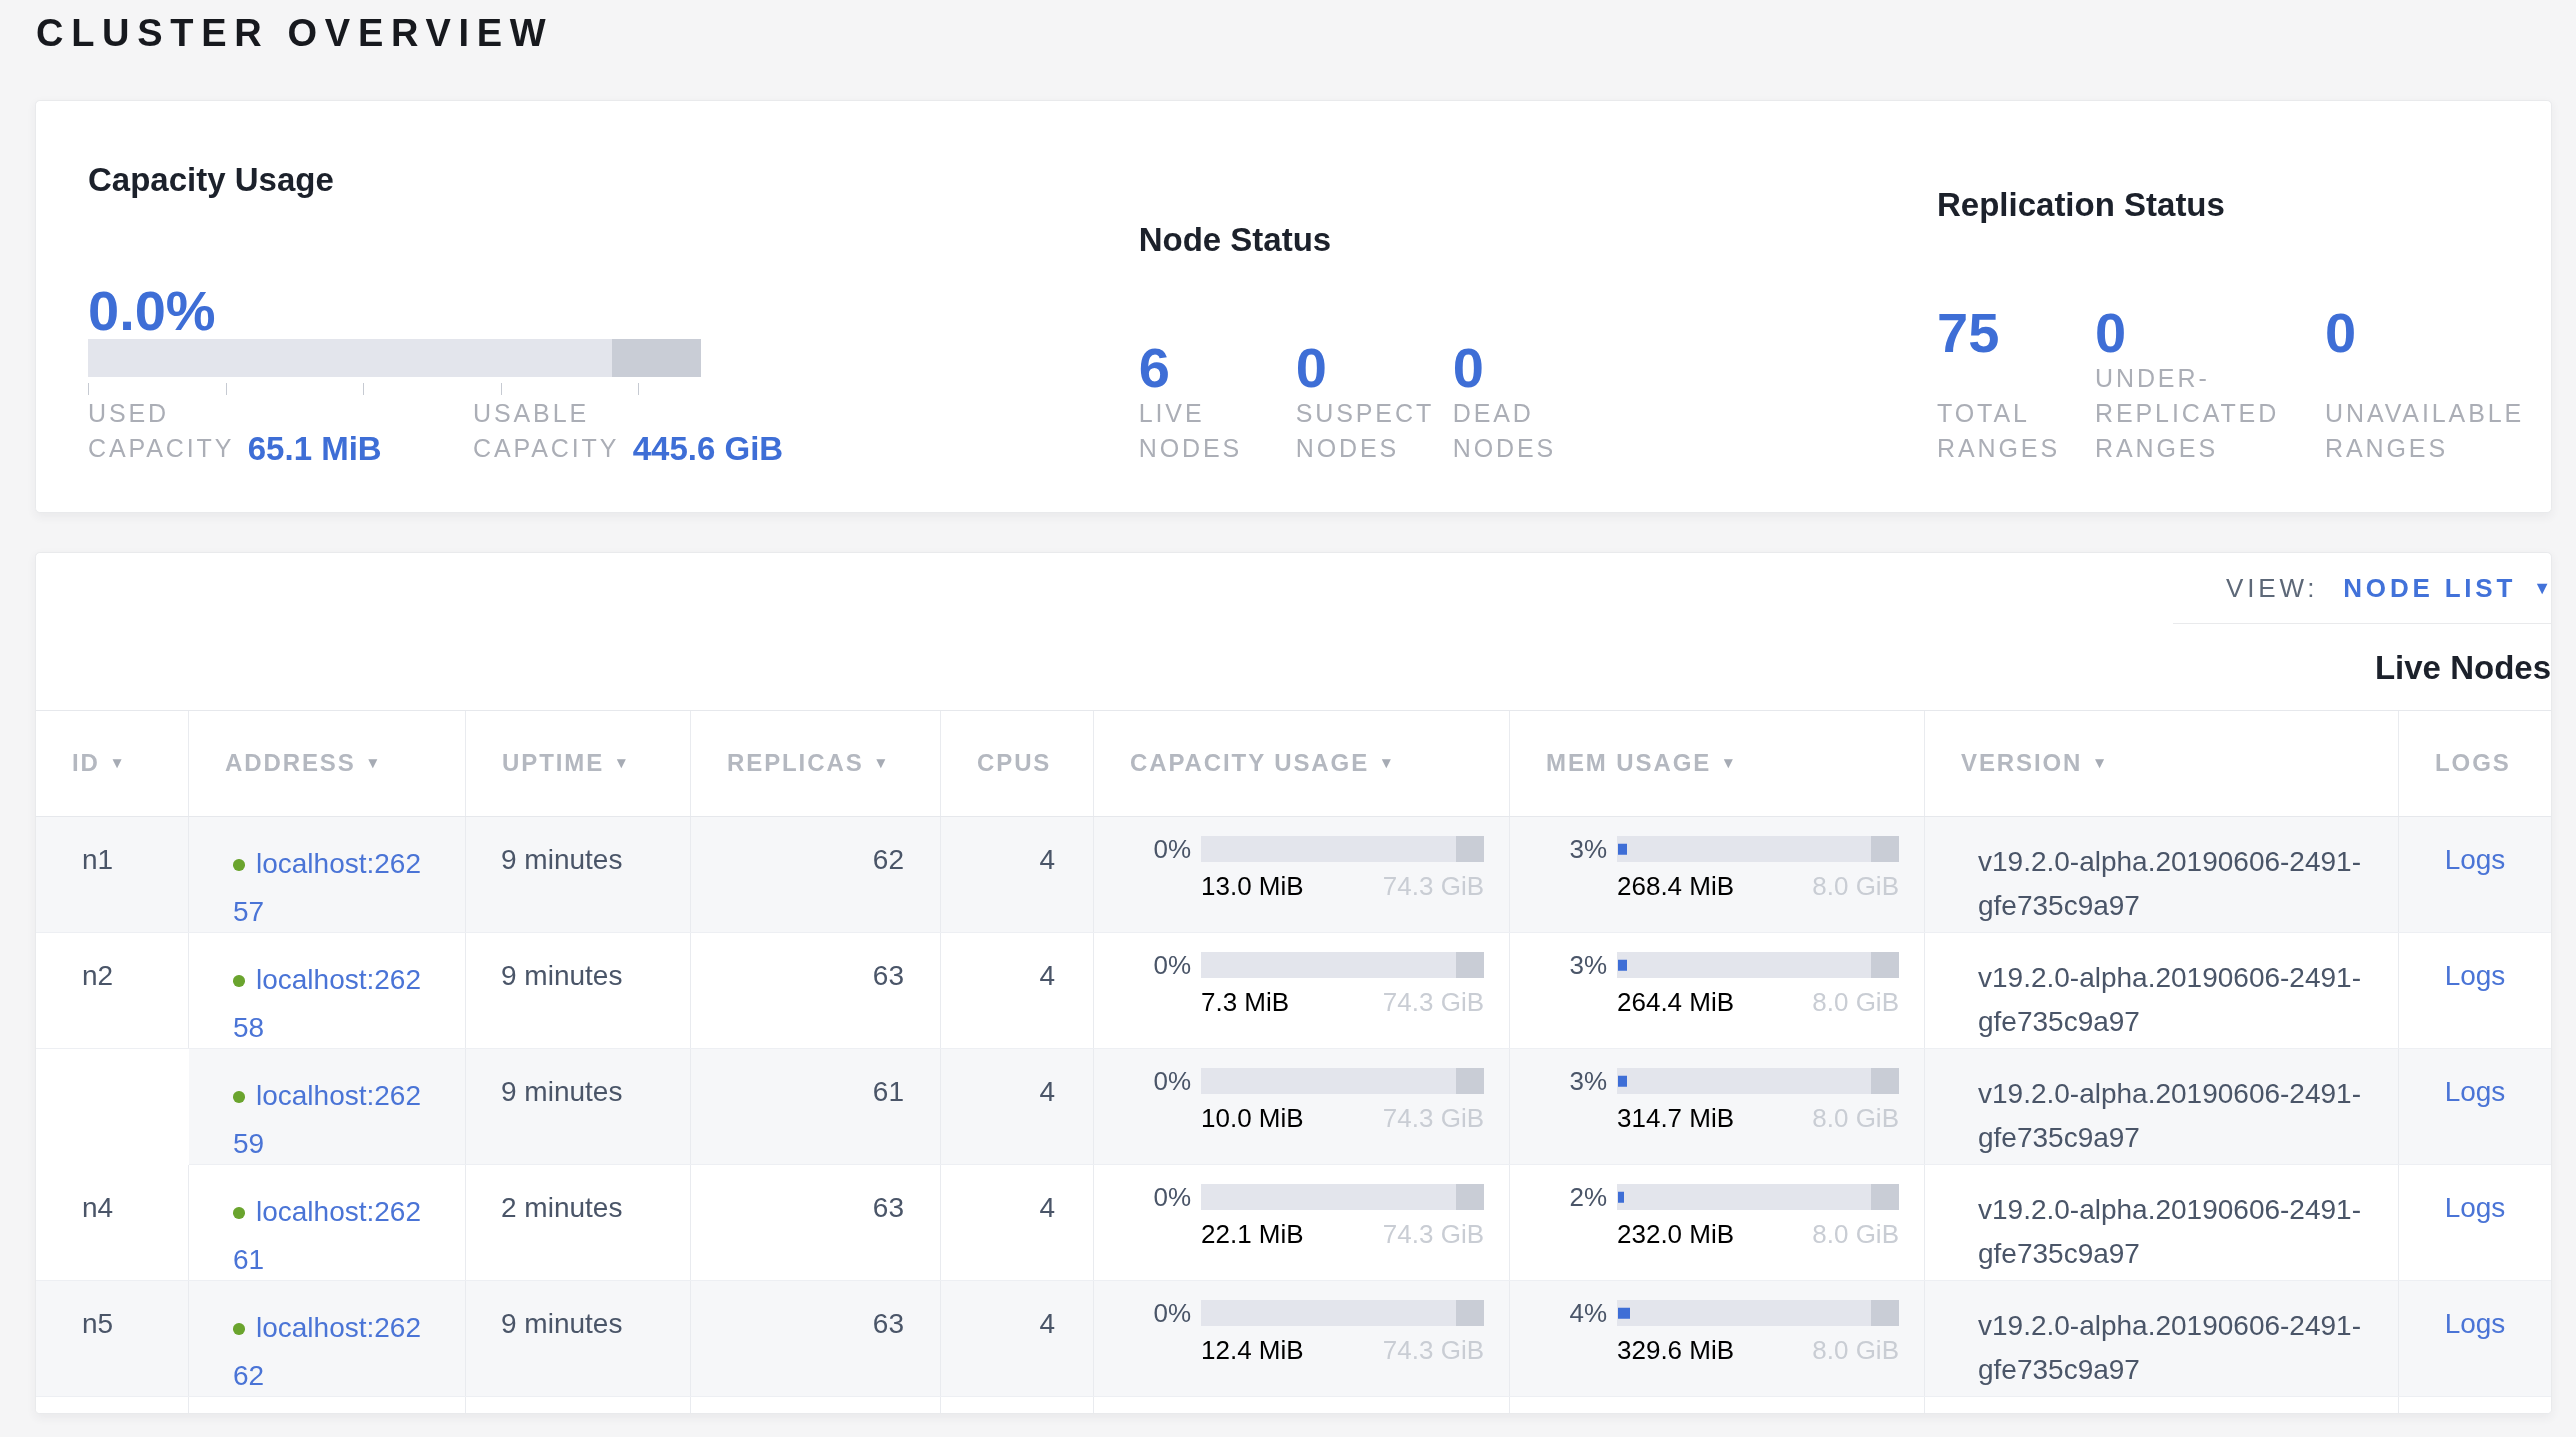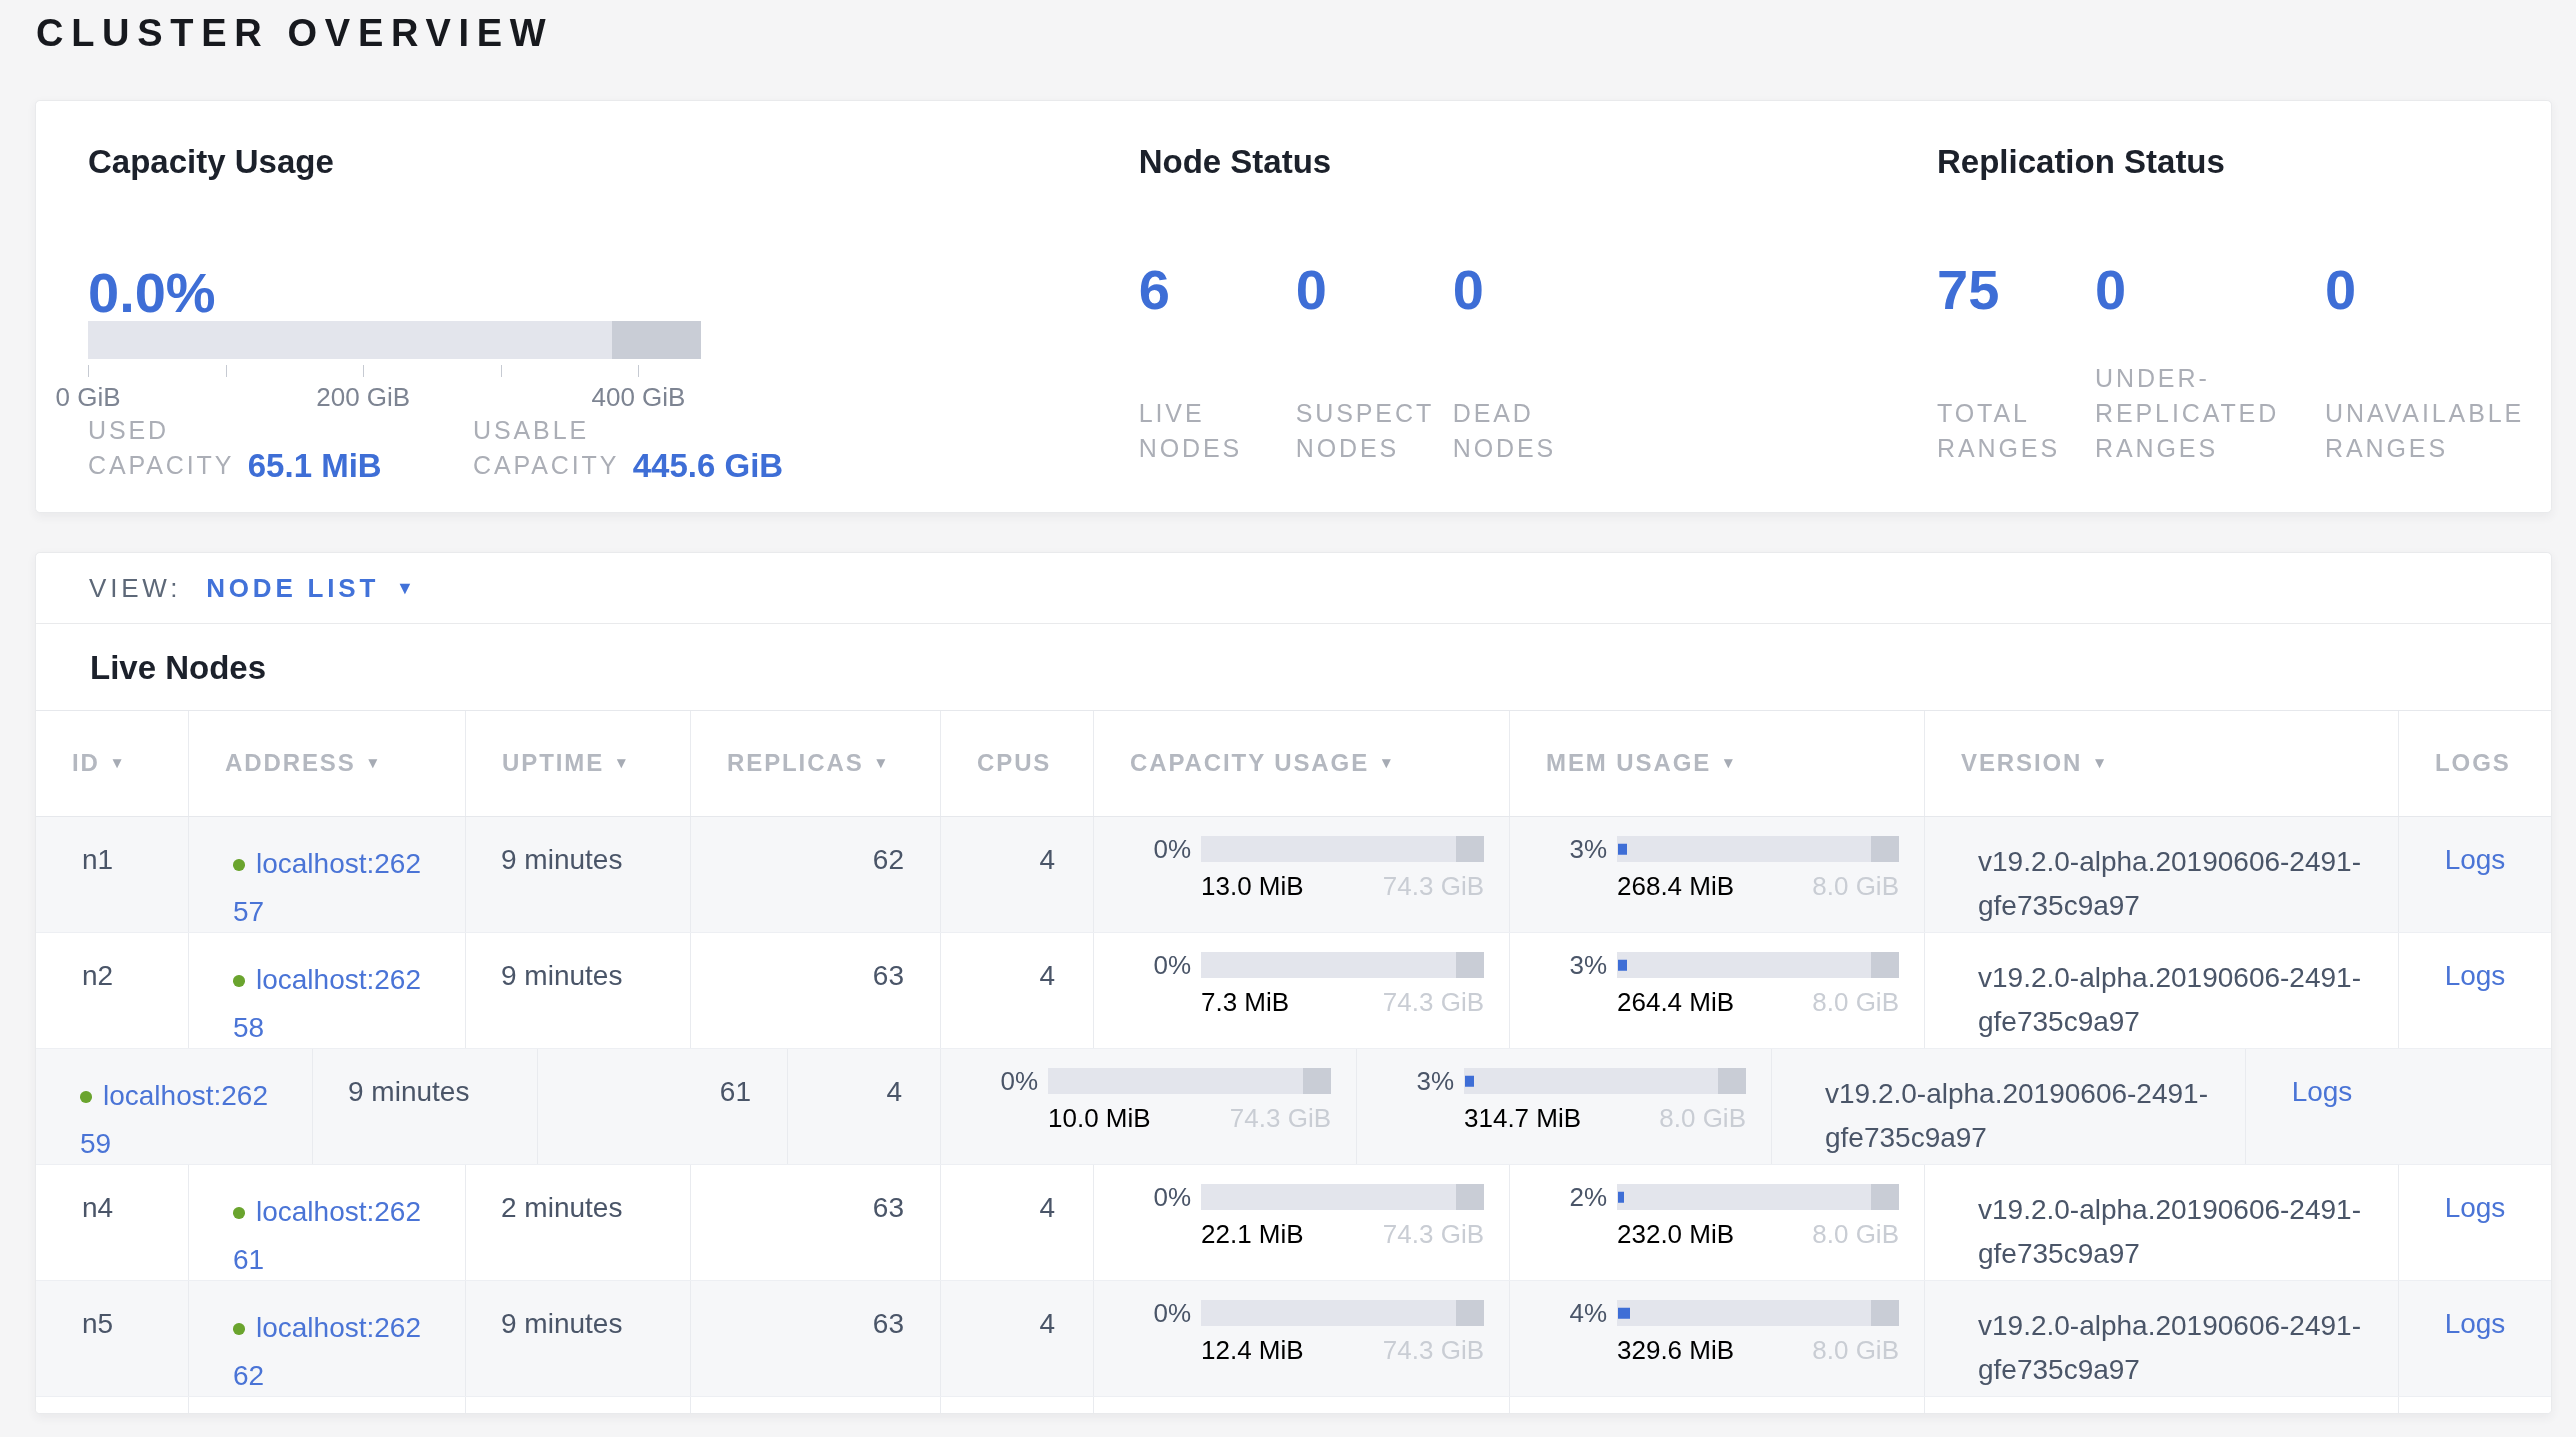--- a/index.html
+++ b/index.html
@@ -9,20 +9,21 @@
     background:#f5f5f6; font-family:"Liberation Sans", sans-serif;
   }
   .page-title {
     position:absolute; left:36px; top:11.5px;
     font-size:38px; font-weight:700; letter-spacing:7.7px; color:#17191e;
   }
   .card {
     position:absolute; left:35px; width:2517px; background:#fff;
     border:1px solid #e9eaec; border-radius:4.8px;
     box-shadow:0 3.8px 9.6px rgba(50,55,70,0.06);
+    align-items:flex-end;
   }
   
   .card.summary { top:100px; height:413px; display:flex; }
   .section { display:flex; flex-direction:column; padding-top:42px; }
   .section-capacity { width:1095px; padding-left:52px; }
   .section-nodes    { width:771px;  padding-left:7.7px; }
   .section-repl     { flex:1;       padding-left:35px; }
   .section h2 { margin:0; font-size:33px; font-weight:700; color:#1c212b; line-height:38px; }
 
   .cap-chart { display:flex; margin-top:81px; align-items:flex-start;flex-direction:column; }
@@ -118,25 +119,20 @@
           <div class="bar-used-top" style="width: 0%;"></div>
           <div class="bar-reserved-top"></div>
         </div>
         <div class="ticks">
           <div class="tick" style="left:0%"></div>
           <div class="tick" style="left:22.45%"></div>
           <div class="tick" style="left:44.9%"></div>
           <div class="tick" style="left:67.35%"></div>
           <div class="tick" style="left:89.8%"></div>
         </div>
-        <div class="tick-labels">
-          <span class="tick-label" style="left:0%">0 GiB</span>
-          <span class="tick-label" style="left:44.9%">200 GiB</span>
-          <span class="tick-label" style="left:89.8%">400 GiB</span>
-        </div>
       </div>
     </div>
     <div class="stats-row">
       <div class="cap-stat first">
         <div class="stat-label">USED
 CAPACITY</div>
         <div class="stat-value">65.1 MiB</div>
       </div>
       <div class="cap-stat">
         <div class="stat-label">USABLE

